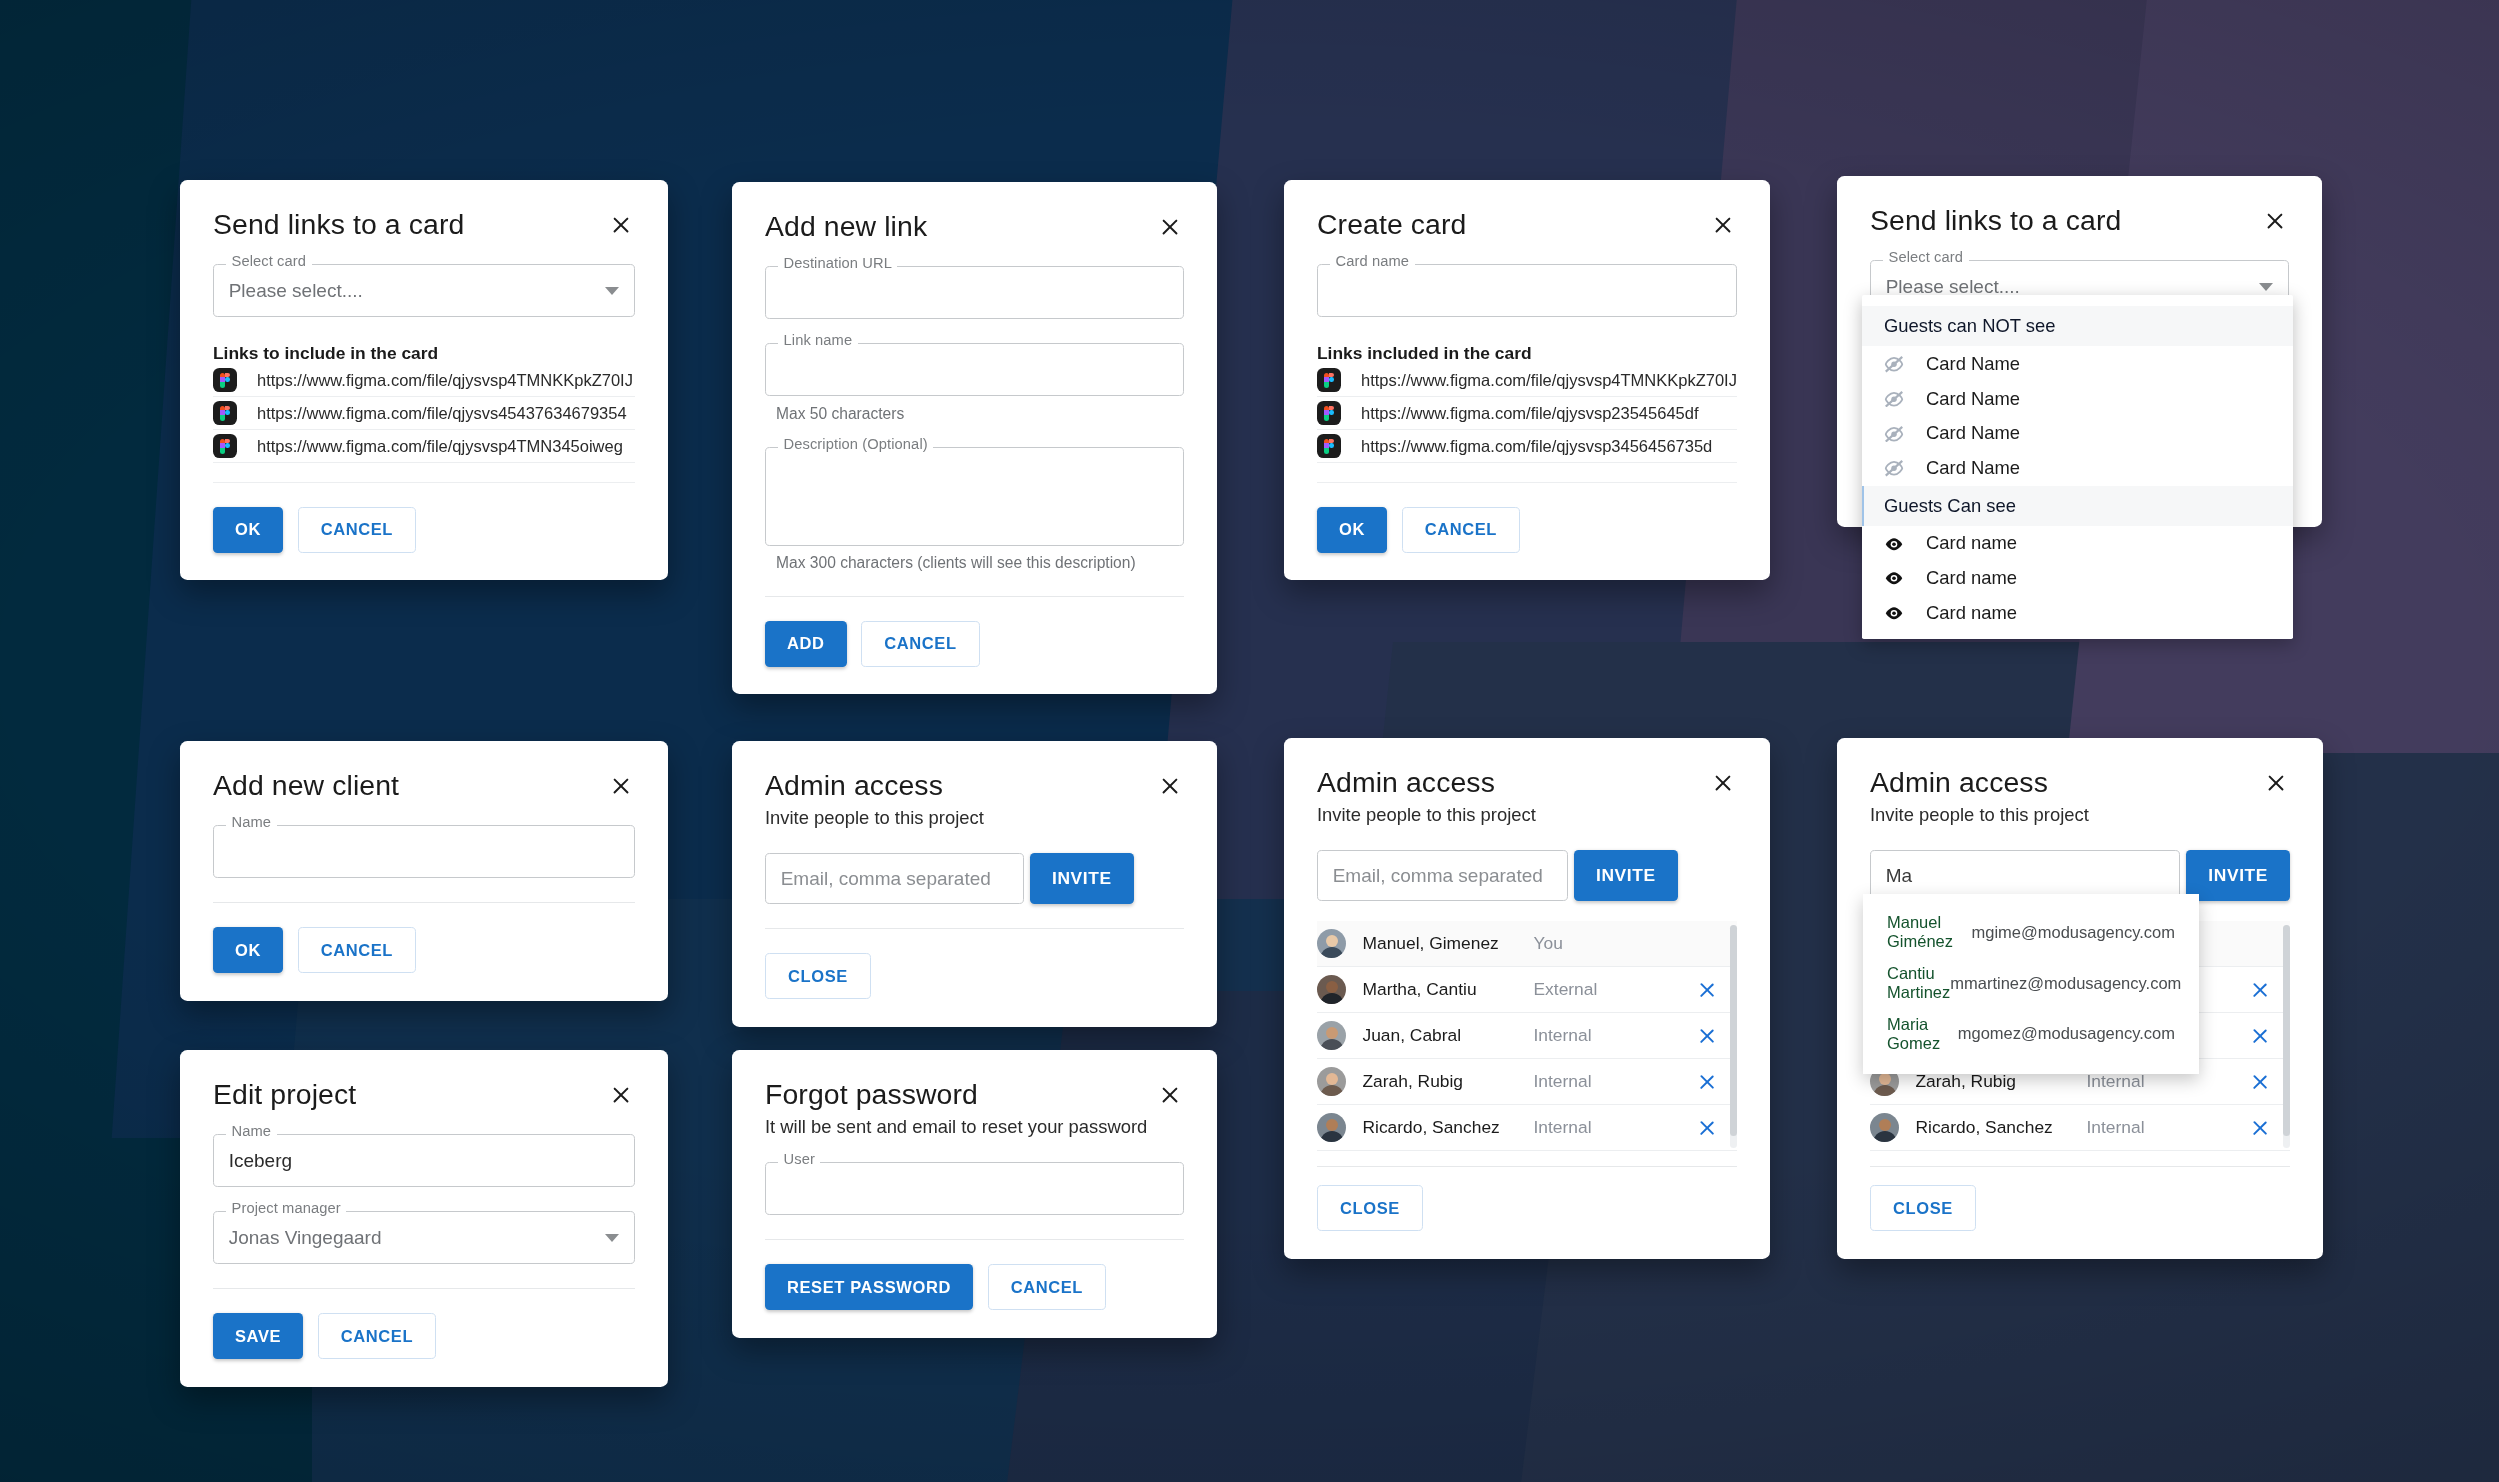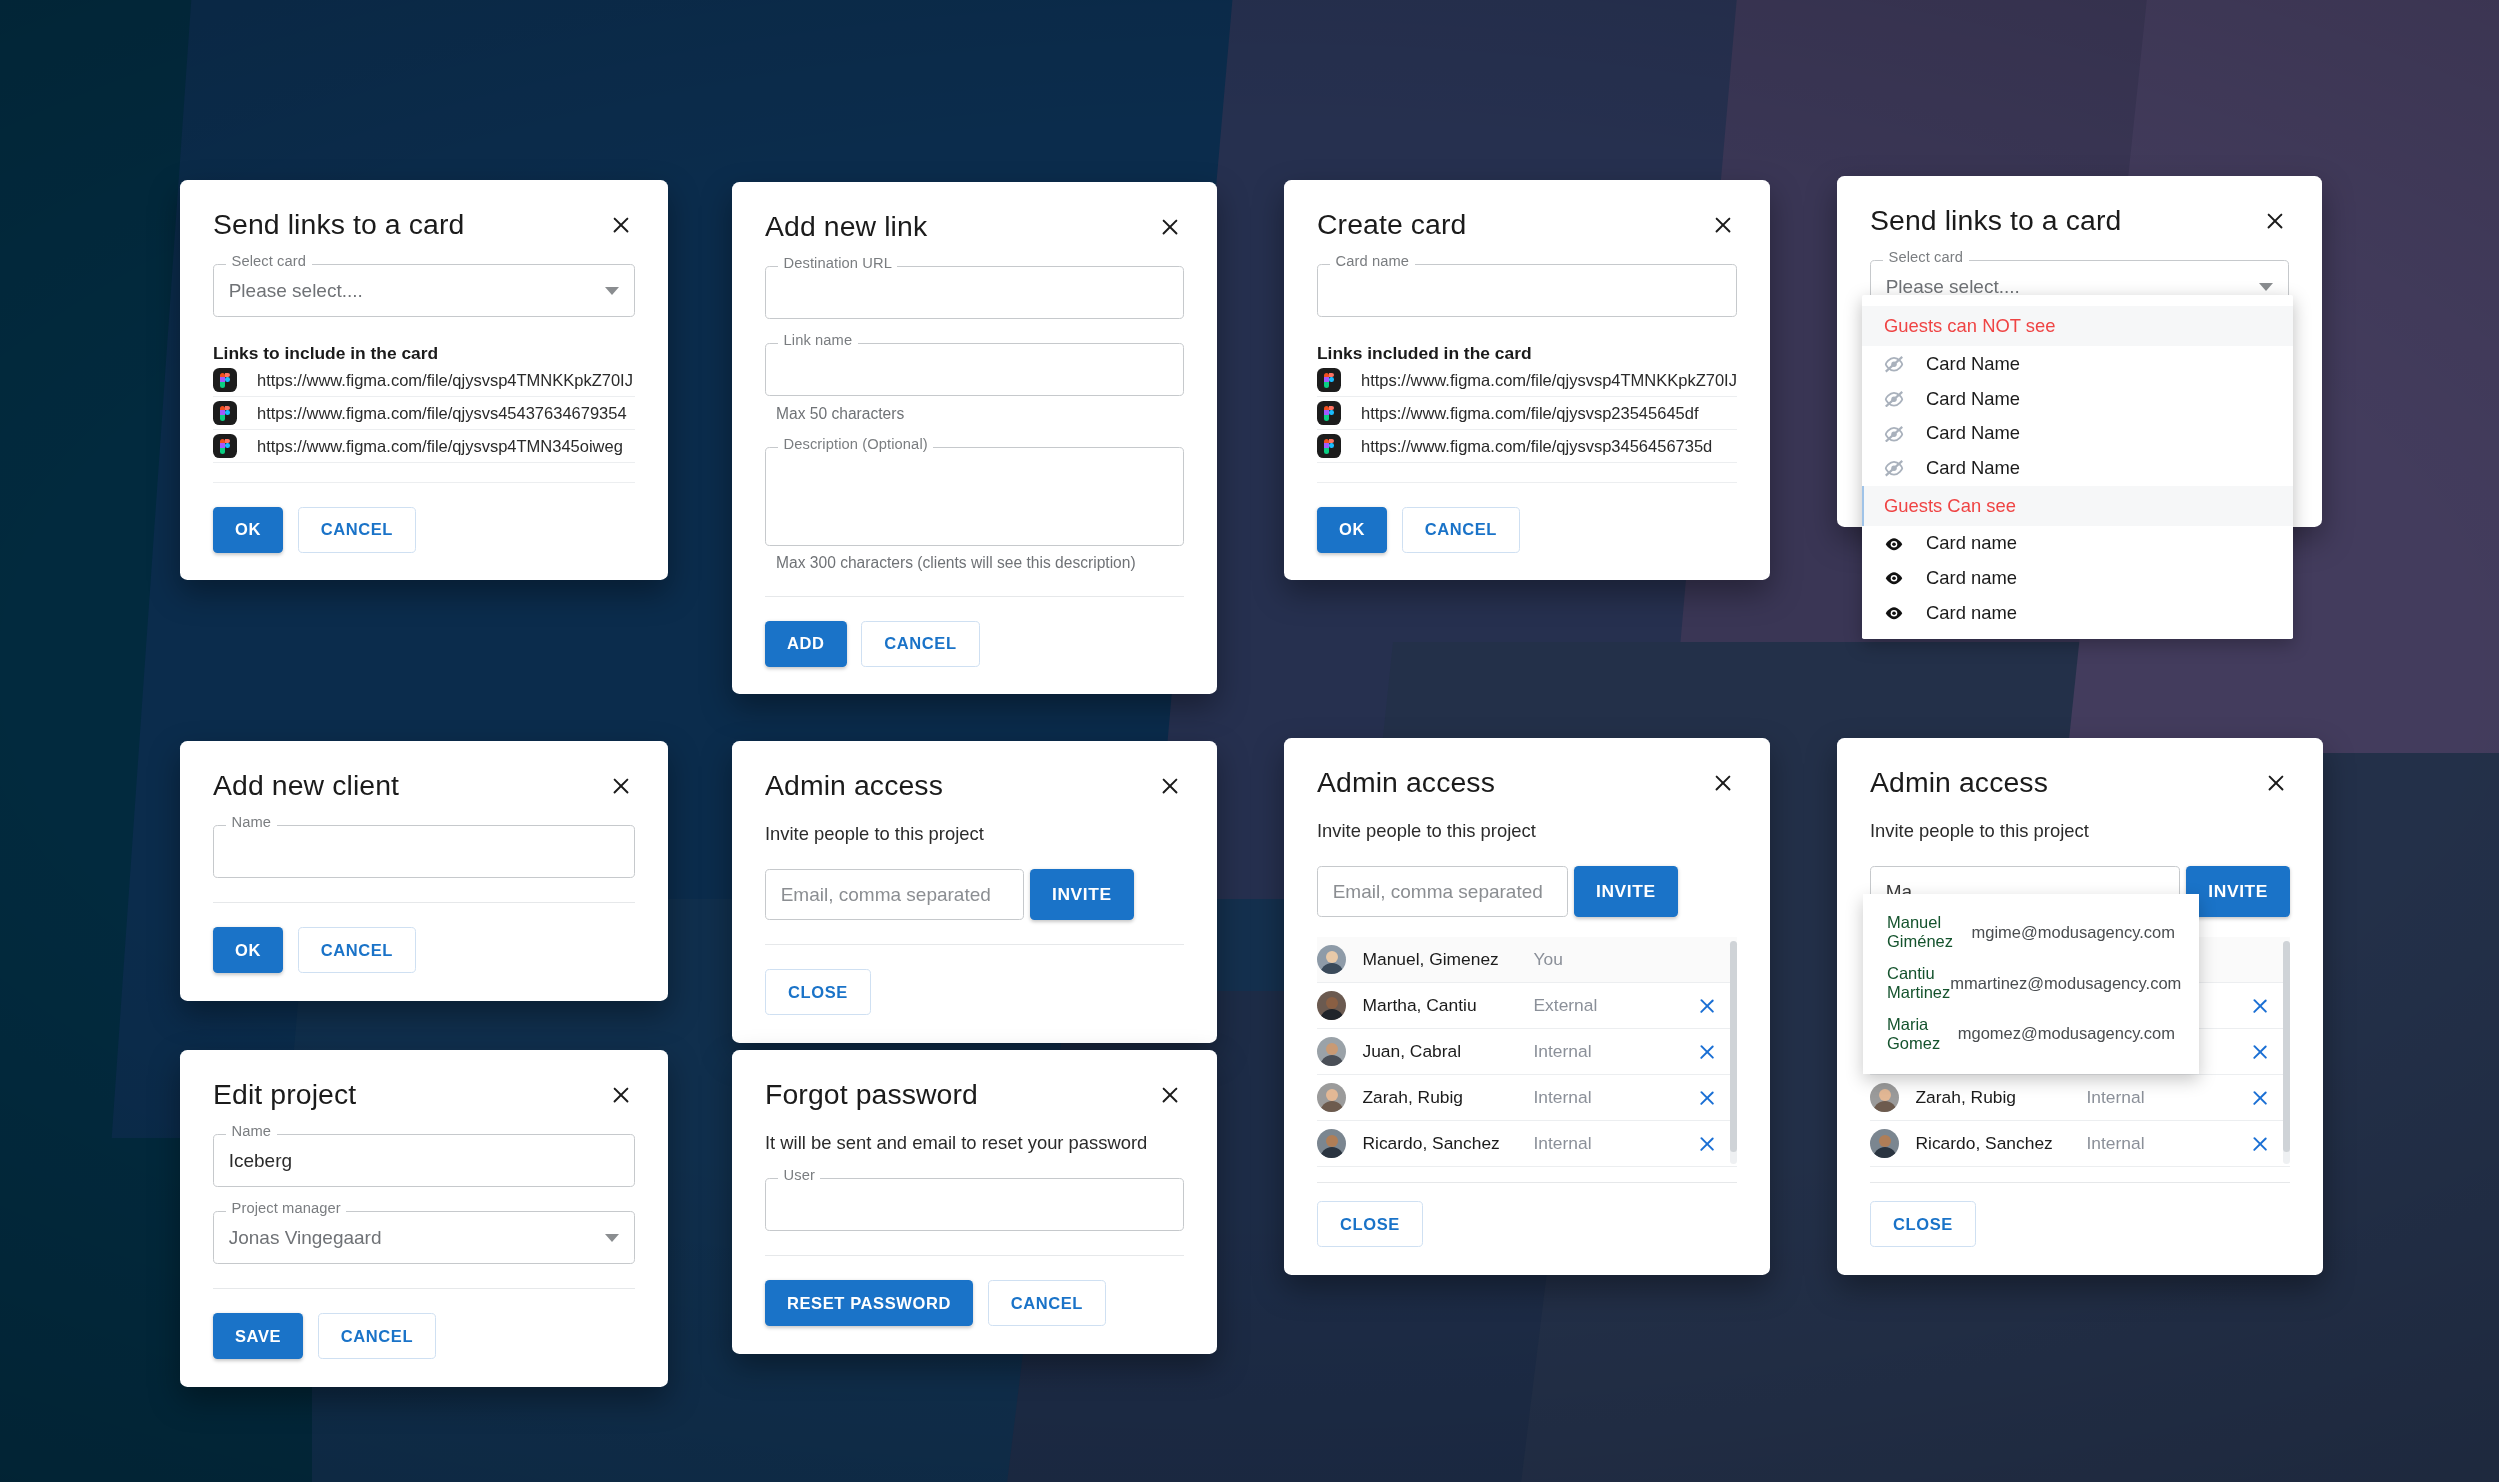--- a/index.html
+++ b/index.html
@@ -113,32 +113,32 @@
   .fg-e { left:7.3px;  top:13.8px; width:4.6px; height:5.5px; background:#0acf83; border-radius:0 0 2.8px 2.8px;}
   .link-url { font-size:16.5px; color:#2a2a2a; white-space:nowrap; overflow:hidden; }
   .list-tail { height:0.9px; background:#eceef0; margin-top:18.4px; }
 
   
   .dropdown {
     position:absolute; background:#fff; border-radius:1.8px;
     box-shadow:0 5.5px 18.4px rgba(0,0,0,.26); padding:11px 0 9.2px 0; z-index:30;
   }
   .dd-group {
-    background:#f6f7f8; color:#ef4444; font-size:18.4px; padding:9.2px 20px;
+    background:#f6f7f8; color:#0f172a; font-size:18.4px; padding:9.2px 20px;
     border-left:2.8px solid transparent;
   }
   .dd-group.accent { border-left-color:#9fc3e8; }
   .dd-item {
     display:flex; align-items:center; gap:20px; padding:6.4px 20px; font-size:18.4px;
     color:#1b1b1b; cursor:pointer;
   }
   .eye { width:24px; height:16.5px; flex:0 0 auto; }
 
   
-  .sub-text { font-size:18.4px; color:#2b2b2b; margin-top:22px; }
+  .sub-text { font-size:18.4px; color:#2b2b2b; margin-top:6px; }
   .invite-row { display:flex; gap:6px; align-items:center; margin-top:24px; }
   .invite-btn {
     background:#1a73c8; color:#fff; height:51px; border-radius:4.6px; padding:0 22px;
     font-size:17.4px; font-weight:700; letter-spacing:0.6px; display:flex;
     align-items:center; justify-content:center; box-shadow:0 1.8px 3.7px rgba(0,0,0,.22);
     cursor:pointer;
   }
   .people { margin-top:20px; position:relative; }
   .person {
     display:flex; align-items:center; height:46px; border-bottom:0.9px solid #eceef0;

